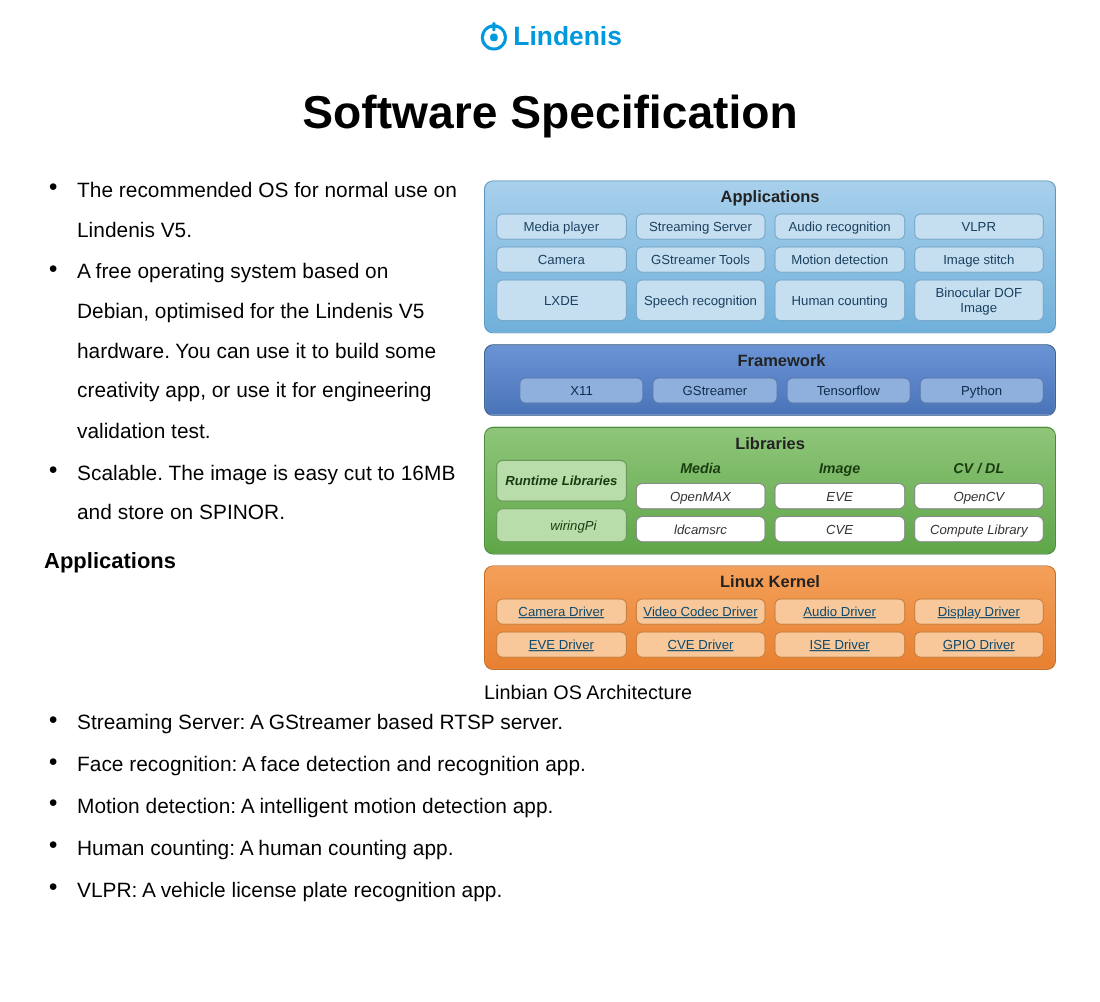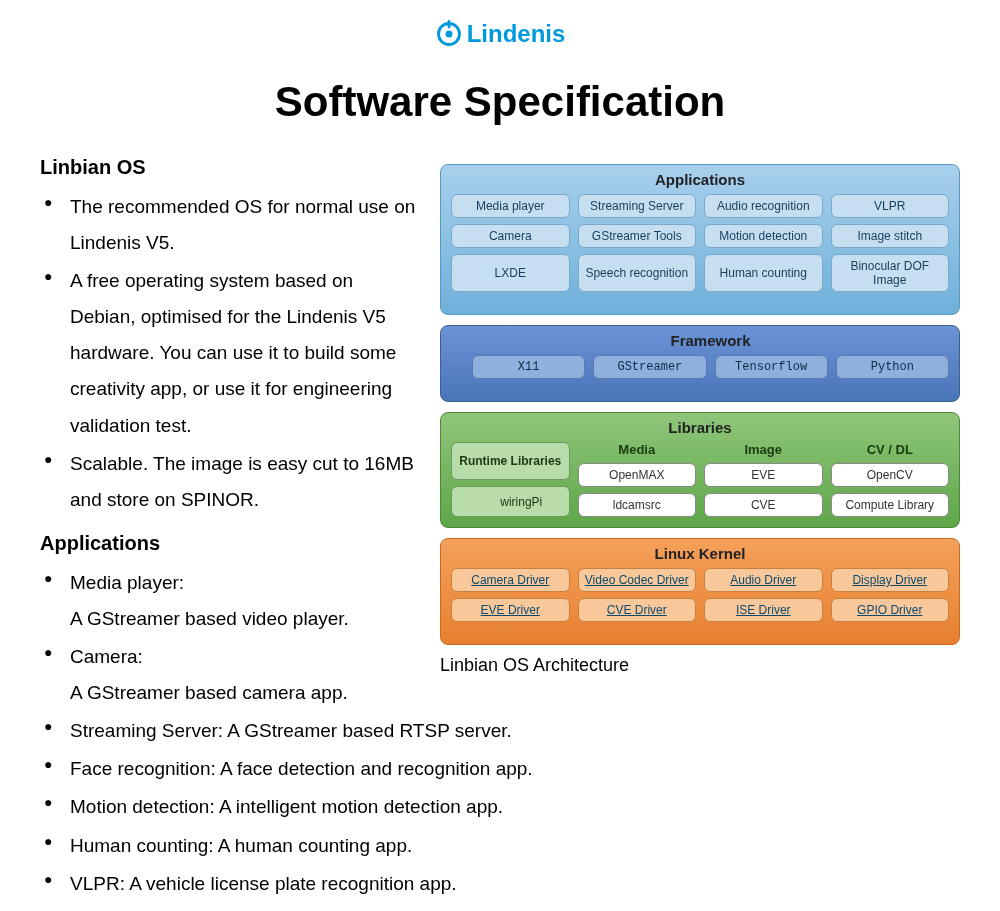--- a/index.html
+++ b/index.html
@@ -83,21 +83,21 @@
       font-weight: bold;
       font-size: 15px;
       margin-bottom: 6px;
       color: #222;
     }
     .row {
       display: flex;
       gap: 8px;
       margin-bottom: 6px;
     }
-    .row:last-child { margin-bottom: 12px; }
+    .row:last-child { margin-bottom: 0; }
     .box {
       flex: 1;
       border-radius: 6px;
       text-align: center;
       font-size: 12px;
       padding: 4px 2px;
       border: 1px solid rgba(0,0,0,0.25);
       background: rgba(255,255,255,0.5);
       display: flex;
       align-items: center;
@@ -115,29 +115,29 @@
     }
     .layer.framework {
       background: linear-gradient(#6a94d6, #4a74b8);
       border: 1px solid #3c628f;
       padding-left: 31px;
     }
     .layer.framework .box {
       background: #8fb0dc;
       border: 1px solid #5a7ab0;
       color: #0f2a4a;
-      font-family: Liberation Mono, monospace;
     }
     .layer.libraries {
       background: linear-gradient(#8fc67a, #5ea648);
       border: 1px solid #4a8a3a;
     }
     .lib-cols {
       display: flex;
       gap: 8px;
+      font-style: italic;
     }
     .lib-col {
       flex: 1;
       display: flex;
       flex-direction: column;
       gap: 6px;
     }
     .lib-col-title {
       text-align: center;
       font-weight: bold;
@@ -187,38 +187,27 @@
     <circle cx="20" cy="20" r="5" fill="#0099dd"></circle>
     <line x1="20" y1="2" x2="20" y2="10" stroke="#0099dd" stroke-width="4" stroke-linecap="round"></line>
   </svg>
   <span class="logo-text">Lindenis</span>
 </div>
 
 <h1 class="title">Software Specification</h1>
 
 <div class="content">
   <div class="left-col">
-    <div class="section-head">Linbian OS</div>
     <ul class="bullets">
       <li>The recommended OS for normal use on Lindenis V5.</li>
       <li>A free operating system based on Debian, optimised for the Lindenis V5 hardware. You can use it to build some creativity app, or use it for engineering validation test.</li>
       <li>Scalable. The image is easy cut to 16MB and store on SPINOR.</li>
     </ul>
 
     <div class="section-head" style="margin-top:14px">Applications</div>
-    <ul class="bullets">
-      <li>
-        <span>Media player:</span>
-        <div class="sub" style="padding-left:0">A GStreamer based video player.</div>
-      </li>
-      <li>
-        <span>Camera:</span>
-        <div class="sub" style="padding-left:0">A GStreamer based camera app.</div>
-      </li>
-    </ul>
   </div>
 
   <div class="right-col">
     <div class="arch">
 
       <div class="layer applications">
         <div class="layer-title">Applications</div>
         <div class="row">
           <div class="box">Media player</div>
           <div class="box">Streaming Server</div>

